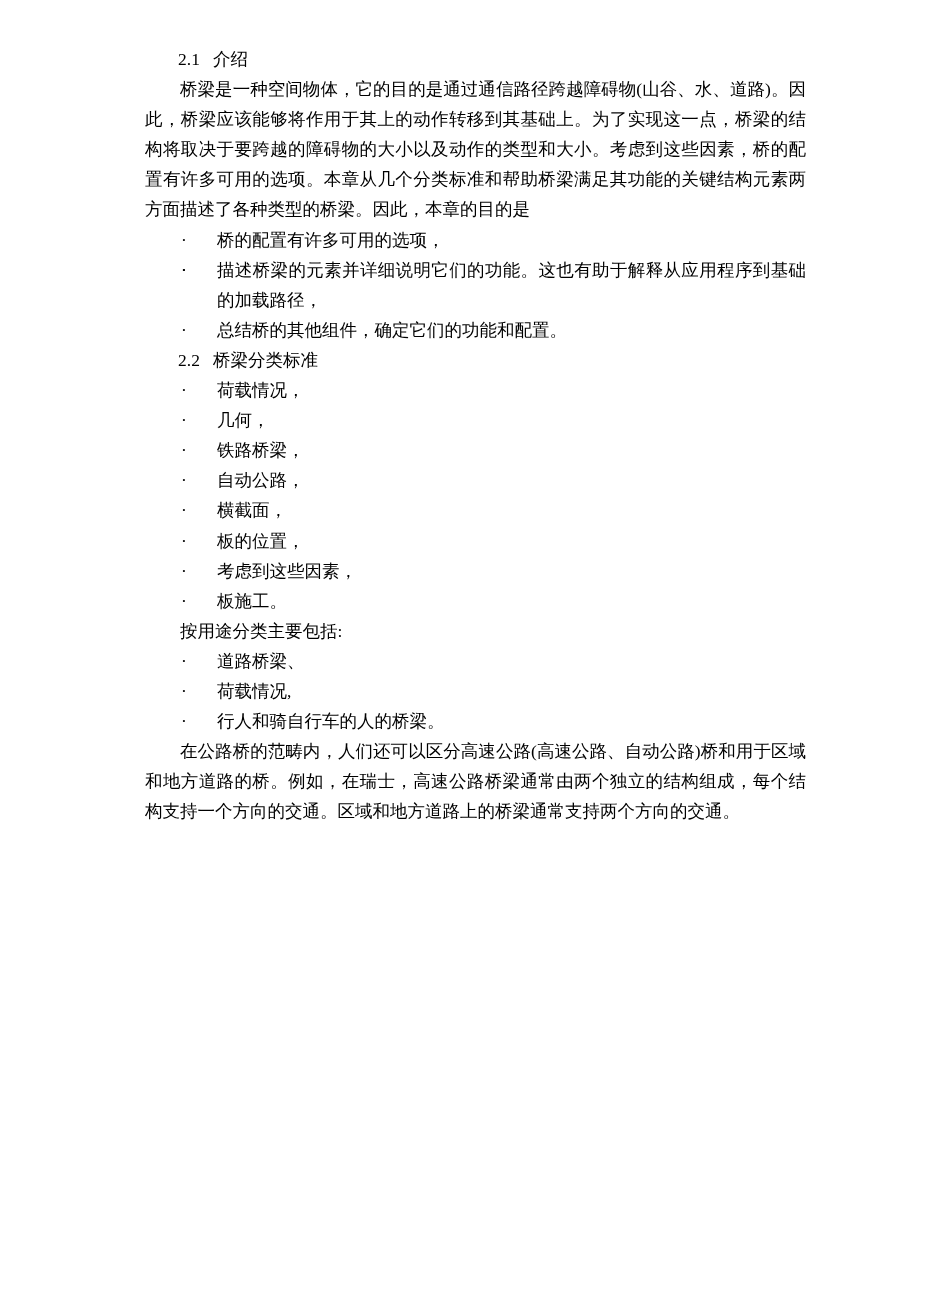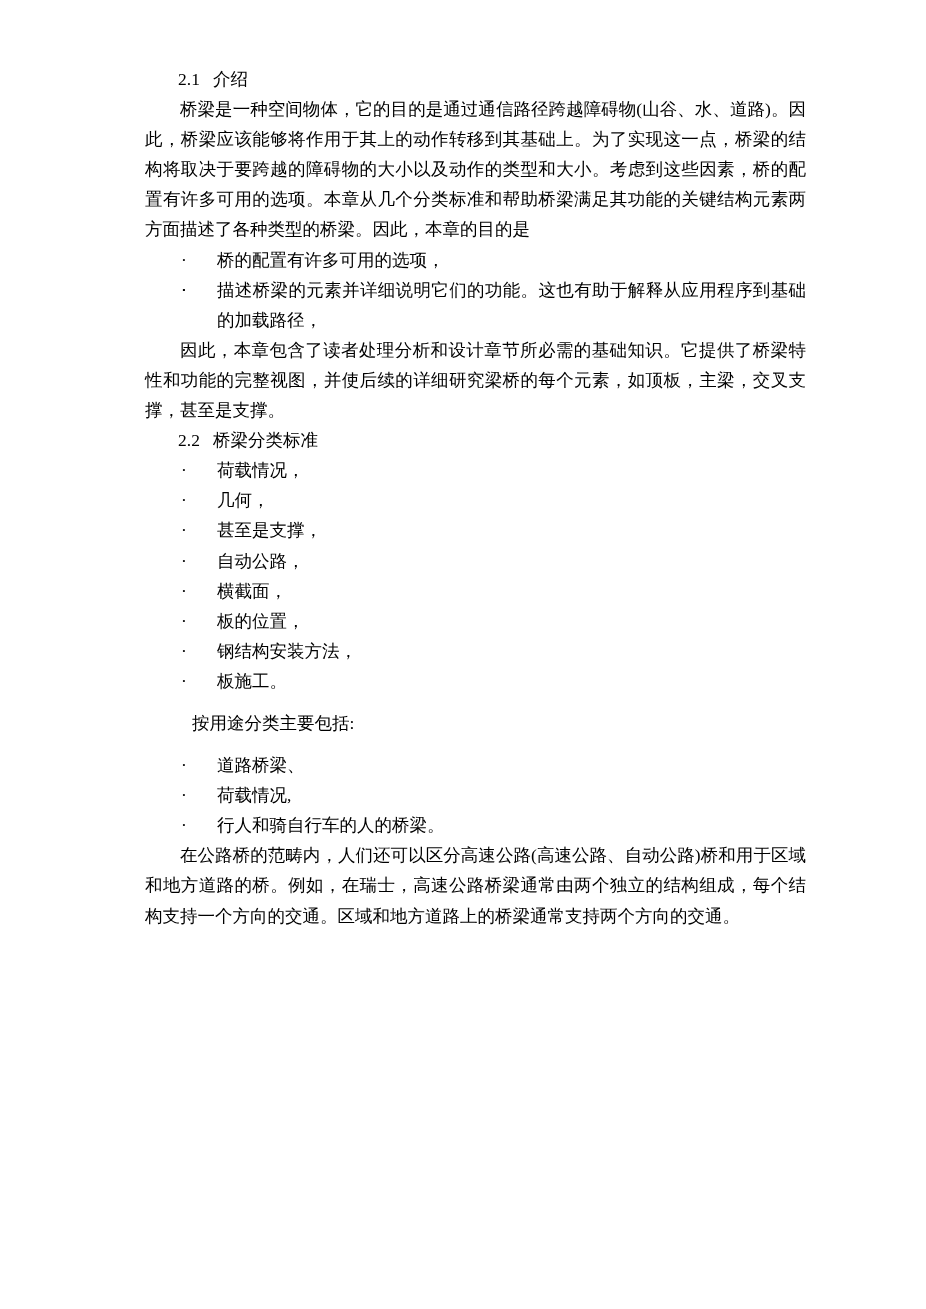--- a/index.html
+++ b/index.html
@@ -12,21 +12,21 @@
     height: 1309px;
     font-family: "Liberation Serif", "DejaVu Serif", serif;
     color: #000000;
     overflow: hidden;
   }
   .page {
     position: relative;
     width: 926px;
     height: 990px;
     box-sizing: border-box;
-    padding: 64px 120px 60px 145px;
+    padding: 44px 120px 60px 145px;
   }
   .doc-body {
     font-size: 17.5px;
     line-height: 1.72;
     text-align: justify;
     text-justify: inter-ideograph;
   }
   .heading {
     font-size: 17.5px;
     line-height: 1.72;
@@ -58,47 +58,46 @@
     position: absolute;
     left: 36px;
     top: 0;
   }
   .sub-heading {
     padding-left: 33px;
     line-height: 1.72;
     white-space: pre;
   }
   .indent-plain {
-    margin: 12px;
+    margin: 0;
     text-indent: 35px;
   }
 </style>
 </head>
 <body>
 
 <div class="page">
   <div class="doc-body" id="doc-body">
       <div class="heading"><span class="num">2.1</span><span>   </span><span>介绍</span></div>
       <p class="para">桥梁是一种空间物体，它的目的是通过通信路径跨越障碍物(山谷、水、道路)。因此，桥梁应该能够将作用于其上的动作转移到其基础上。为了实现这一点，桥梁的结构将取决于要跨越的障碍物的大小以及动作的类型和大小。考虑到这些因素，桥的配置有许多可用的选项。本章从几个分类标准和帮助桥梁满足其功能的关键结构元素两方面描述了各种类型的桥梁。因此，本章的目的是</p>
       <ul class="bullet-list">
         <li class="bullet-item"><span class="dot">·</span><span>桥的配置有许多可用的选项，</span></li>
         <li class="bullet-item"><span class="dot">·</span></li>
         <li class="bullet-item"><span class="dot">·</span><span>描述桥梁的元素并详细说明它们的功能。这也有助于解释从应用程序到基础的加载路径，</span></li>
-        <li class="bullet-item"><span class="dot">·</span></li>
+        <li class="bullet-item"><span class="dot">·</span><span>总结桥的其他组件，确定它们的功能和配置。</span></li>
       </ul>
-      <p class="para">因此，本章包含了读者处理分析和设计章节所必需的基础知识。它提供了桥梁特性和功能的完整视图，并使后续的详细研究梁桥的每个元素，如顶板，主梁，交叉支撑，甚至是支撑。</p>
       <div class="heading"><span class="num">2.2</span><span>   </span><span>桥梁分类标准</span></div>
       <ul class="bullet-list">
         <li class="bullet-item"><span class="dot">·</span><span>荷载情况，</span></li>
         <li class="bullet-item"><span class="dot">·</span><span>几何，</span></li>
-        <li class="bullet-item"><span class="dot">·</span><span>甚至是支撑，</span></li>
+        <li class="bullet-item"><span class="dot">·</span><span>铁路桥梁，</span></li>
         <li class="bullet-item"><span class="dot">·</span><span>自动公路，</span></li>
         <li class="bullet-item"><span class="dot">·</span><span>横截面，</span></li>
         <li class="bullet-item"><span class="dot">·</span><span>板的位置，</span></li>
-        <li class="bullet-item"><span class="dot">·</span><span>钢结构安装方法，</span></li>
+        <li class="bullet-item"><span class="dot">·</span><span>考虑到这些因素，</span></li>
         <li class="bullet-item"><span class="dot">·</span><span>板施工。</span></li>
       </ul>
       <p class="indent-plain">按用途分类主要包括:</p>
       <ul class="bullet-list">
         <li class="bullet-item"><span class="dot">·</span><span>道路桥梁、</span></li>
         <li class="bullet-item"><span class="dot">·</span><span>荷载情况,</span></li>
         <li class="bullet-item"><span class="dot">·</span><span>行人和骑自行车的人的桥梁。</span></li>
       </ul>
       <p class="para">在公路桥的范畴内，人们还可以区分高速公路(高速公路、自动公路)桥和用于区域和地方道路的桥。例如，在瑞士，高速公路桥梁通常由两个独立的结构组成，每个结构支持一个方向的交通。区域和地方道路上的桥梁通常支持两个方向的交通。</p>
     </div>

